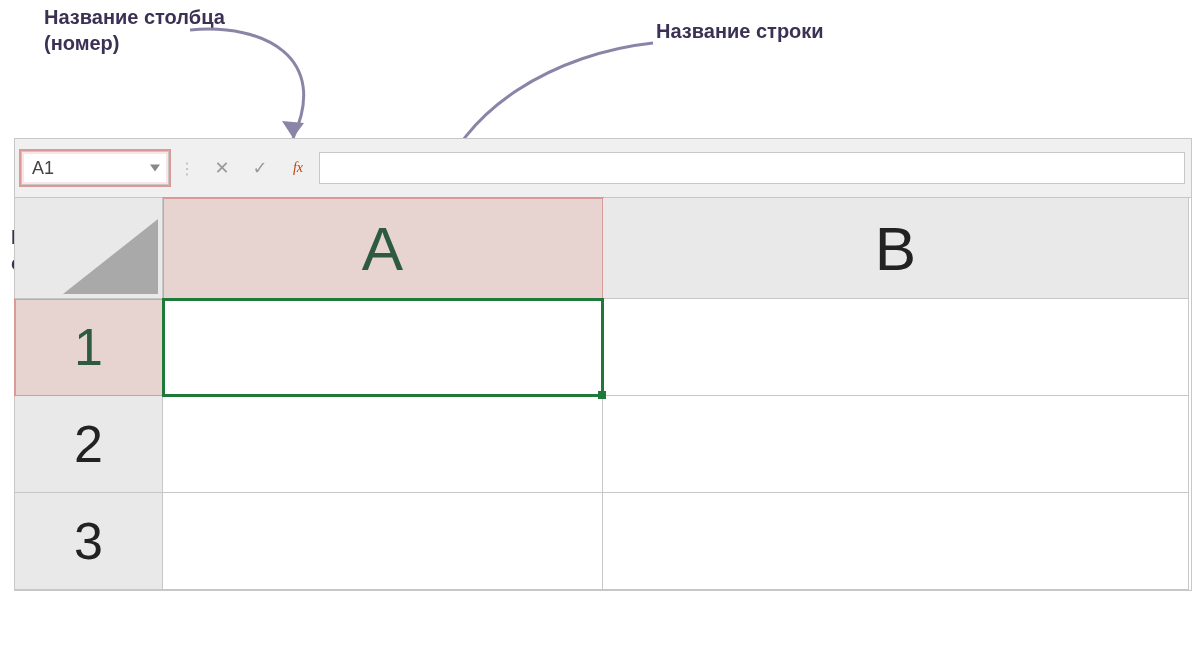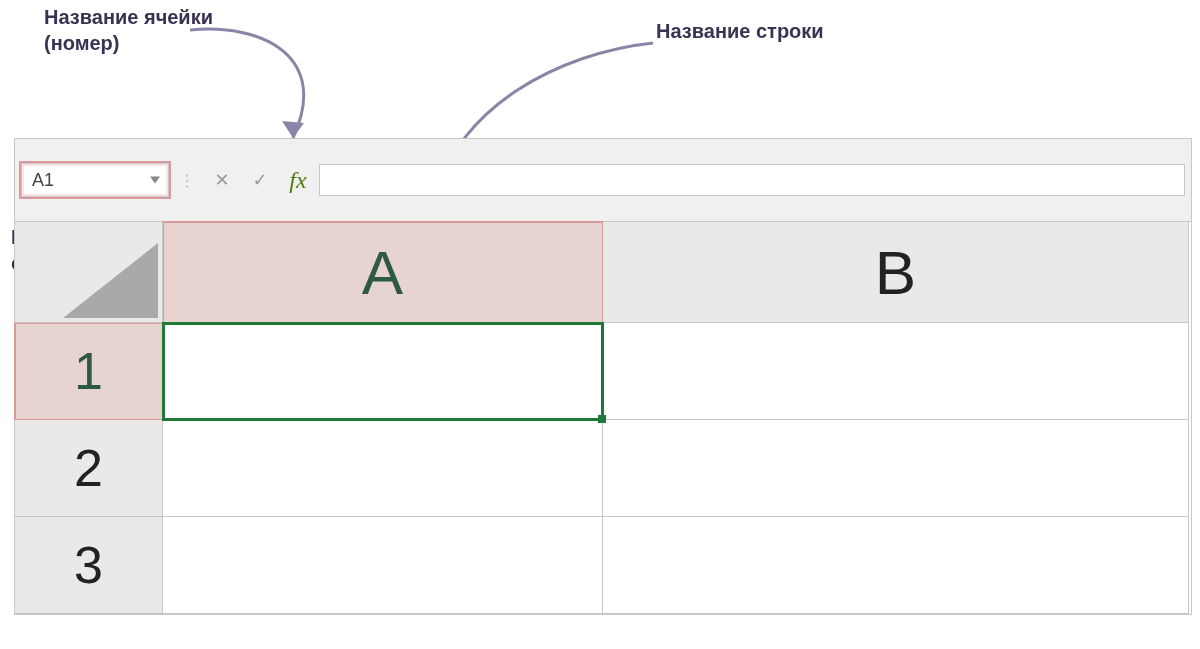--- a/index.html
+++ b/index.html
@@ -41,21 +41,21 @@
     width:1176px;
     border:1px solid var(--grid-border);
     background:#fff;
   }
   .toolbar{
     height:58px;
     background:var(--grid-bg);
     border-bottom:1px solid var(--grid-border);
     display:flex;
     align-items:center;
-    padding:12px 6px;
+    padding:0 6px;
     gap:4px;
   }
   .name-box{
     width:126px;height:32px;
     background:#fff;
     border:1px solid var(--grid-border);
     display:flex;align-items:center;
     padding:0 10px;
     font-size:18px;color:#444;
     position:relative;
@@ -66,21 +66,21 @@
   .name-box .caret{
     position:absolute;right:8px;top:50%;transform:translateY(-50%);
     border-left:5px solid transparent;border-right:5px solid transparent;
     border-top:7px solid #888;
   }
   .sep-dots{color:#bbb;font-size:16px;padding:0 6px}
   .fx-btn{
     width:34px;height:30px;display:flex;align-items:center;justify-content:center;
     color:#9a9a9a;font-size:18px;
   }
-  .fx-btn.fx{font-style:italic;color:#4d7c0f;font-family:serif;font-size:24px}
+  .fx-btn.fx{font-style:italic;color:#c2410c;font-family:serif;font-size:14px}
   .formula-input{
     flex:1;height:30px;background:#fff;border:1px solid var(--grid-border);
   }
 
   
   .grid{display:grid;grid-template-columns:148px 440px 586px}
   .grid > div{border-right:1px solid var(--grid-border);border-bottom:1px solid var(--grid-border);display:flex;align-items:center;justify-content:center}
   .corner{
     height:100px;background:var(--header-bg);position:relative;
   }
@@ -117,21 +117,21 @@
   .cell.sel::after{
     content:"";position:absolute;right:-4px;bottom:-4px;
     width:8px;height:8px;background:var(--cell-select);
   }
   .col-B{border-right:none}
 </style>
 </head>
 <body>
 
 <div class="annotation" style="left:44px;top:4px">
-  <span>Название ячейки</span><br>
+  <span>Название столбца</span><br>
   <span>(номер)</span>
 </div>
 <div class="annotation" style="left:656px;top:18px">
   <span>Название строки</span>
 </div>
 <div class="annotation" style="left:11px;top:224px">
   <span>Название (номер)</span><br>
   <span>строки</span>
 </div>
 <div class="annotation" style="left:624px;top:308px;font-weight:400;font-size:22px;color:#3a3153">

